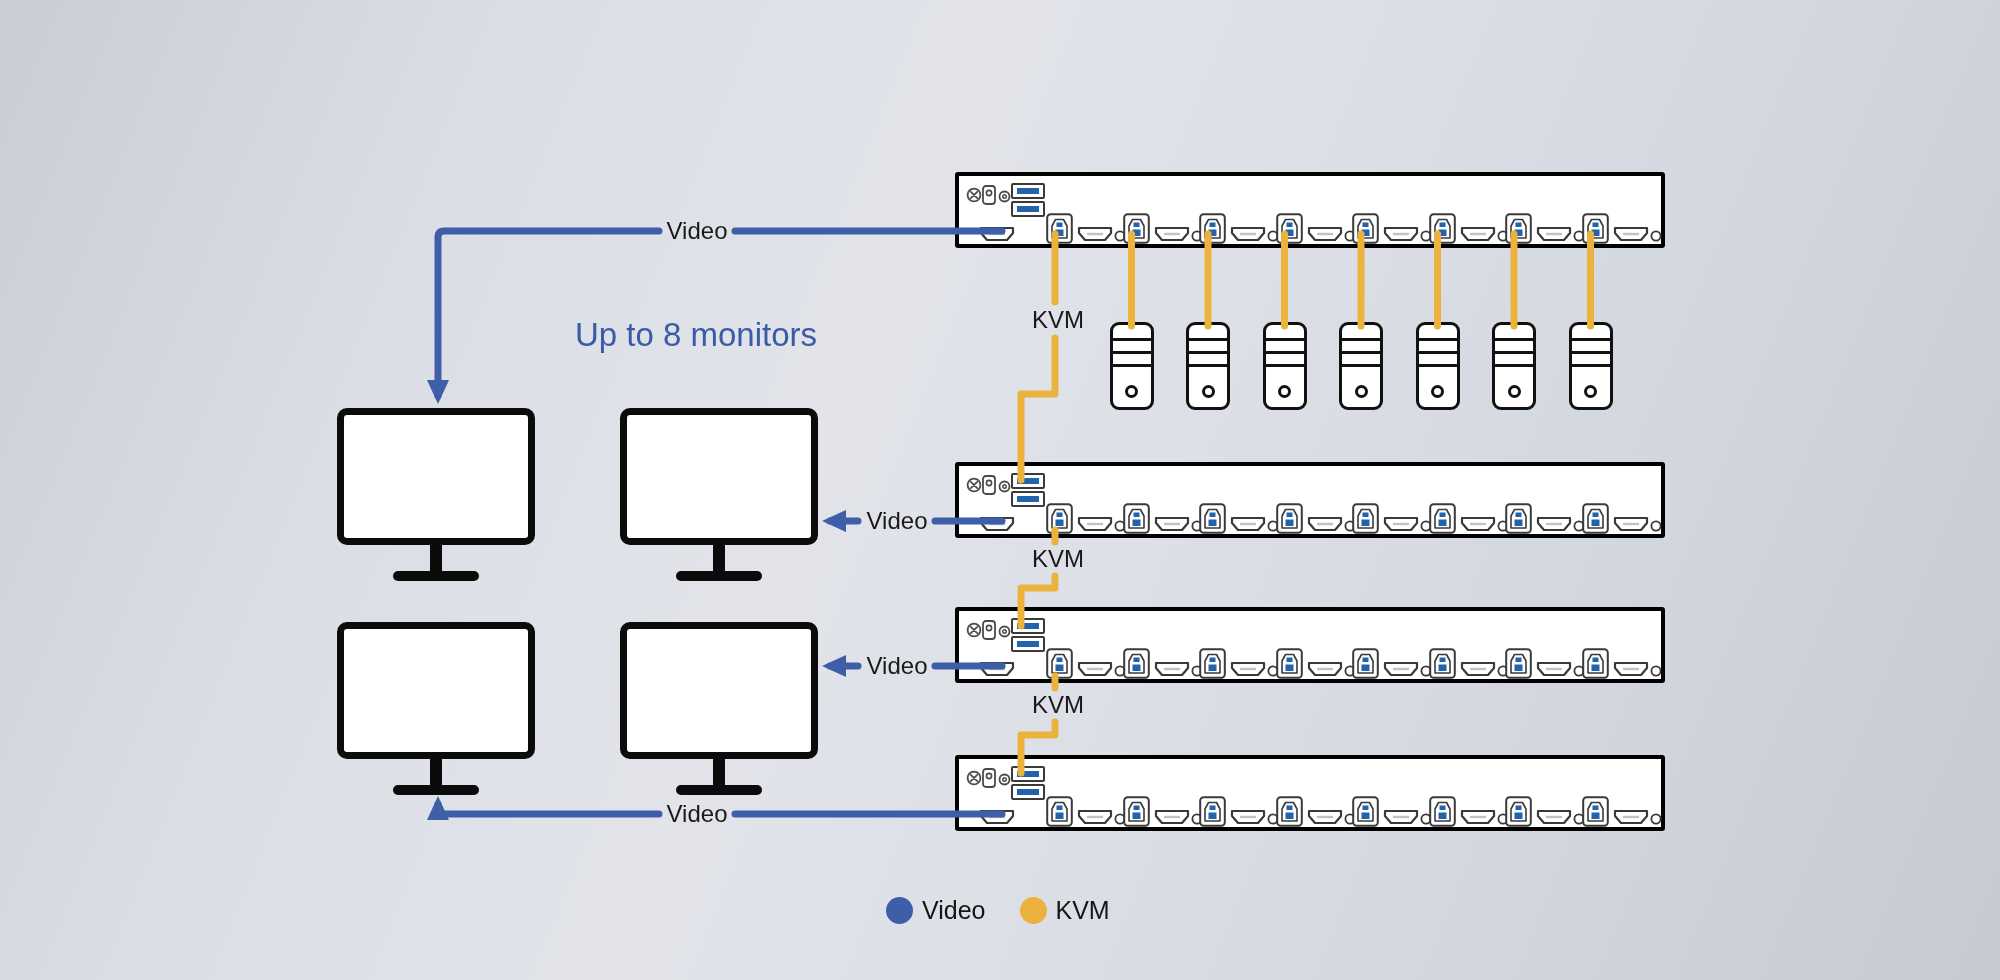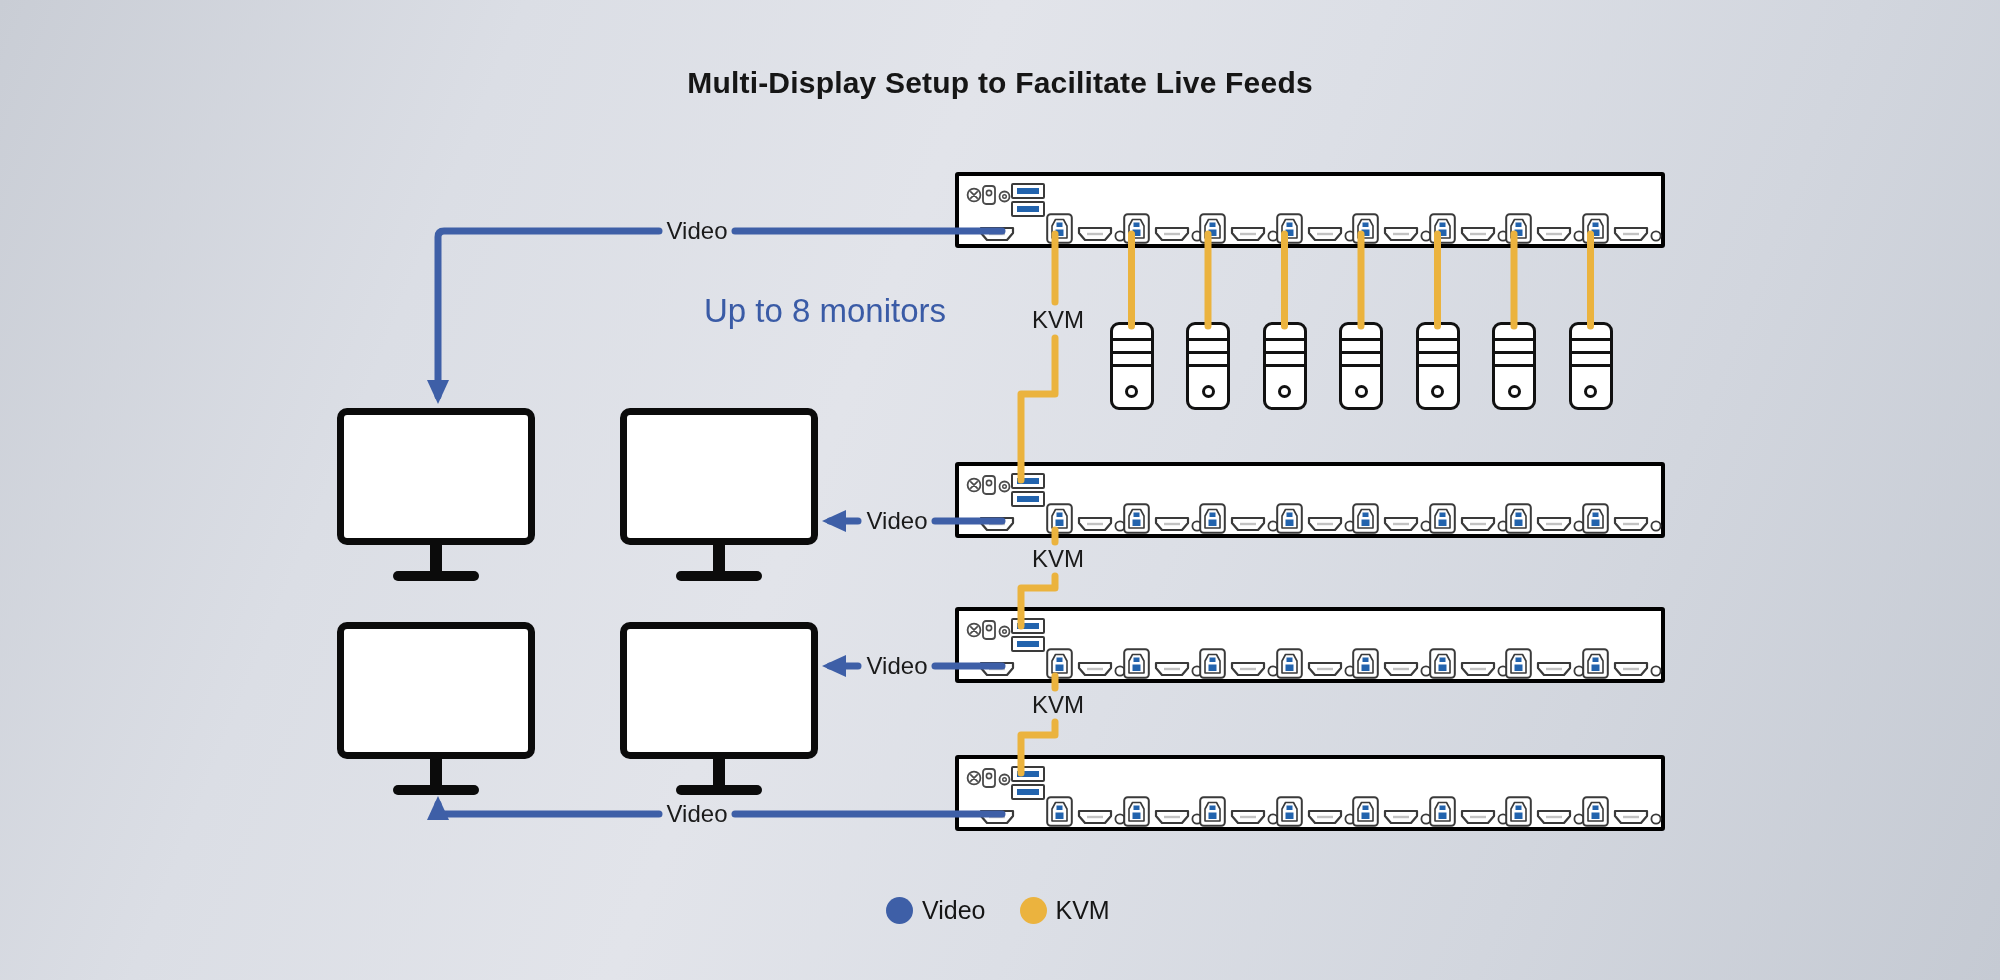--- a/index.html
+++ b/index.html
@@ -3,21 +3,21 @@
 <meta charset="utf-8">
 <style>
   html,body{margin:0;padding:0;background:#c9cdd5;}
   .canvas{
     position:relative;width:2000px;height:980px;overflow:hidden;
     background:linear-gradient(112deg,#c9cdd5 0%,#dbdee5 22%,#e2e4ea 42%,#dcdfe6 58%,#d2d6de 78%,#c5cad3 100%);
     font-family:"Liberation Sans",sans-serif;
   }
   .title{position:absolute;left:0;top:66px;width:100%;text-align:center;
     font-size:30px;font-weight:600;color:#161616;letter-spacing:.2px;}
-  .annotation{position:absolute;left:446px;top:292px;width:500px;text-align:right;
+  .annotation{position:absolute;left:446px;top:316px;width:500px;text-align:center;
     font-size:33px;color:#3a5ba6;}
   
   .switch{position:absolute;left:955px;width:710px;height:76px;background:#fff;
     border:4px solid #000;border-radius:3px;box-sizing:border-box;}
   .s1{top:172px}.s2{top:462px}.s3{top:607px}.s4{top:755px}
   .ic{position:absolute;line-height:0;}
   .dualusb{position:absolute;width:34px;}
   .dualusb .cell{width:34px;height:16px;border:2px solid #3a3a3a;border-radius:2px;background:#fff;
     box-sizing:border-box;margin-bottom:2px;display:flex;align-items:center;justify-content:center;}
   .dualusb .cell i{display:block;width:22px;height:6px;background:#2263ad;}
@@ -42,21 +42,20 @@
   .legend{position:absolute;left:886px;top:896px;display:flex;gap:34px;align-items:center;z-index:6;}
   .legendItem{display:flex;align-items:center;gap:9px;}
   .legendItem .dot{width:27px;height:27px;border-radius:50%;display:inline-block;}
   .legendItem .lab{font-size:25px;color:#151515;}
 </style>
 </head>
 <body>
 
 <div class="canvas">
 
-  <div class="title">Multi-Display Setup to Facilitate Live Feeds</div>
   <div class="annotation">Up to 8 monitors</div>
 
   <div class="switch s1">
       <span class="ic" style="left:7px;top:11px"><svg width="16" height="16" viewBox="0 0 16 16">
           <circle cx="8" cy="8" r="6.4" fill="#fff" stroke="#4a4a4a" stroke-width="1.8"></circle>
           <path d="M4.8,4.8 L11.2,11.2 M11.2,4.8 L4.8,11.2" stroke="#4a4a4a" stroke-width="1.7" stroke-linecap="round"></path>
         </svg></span>
       <span class="ic" style="left:23px;top:9px"><svg width="14" height="20" viewBox="0 0 14 20">
           <rect x="1" y="1" width="12" height="18" rx="3" fill="#fff" stroke="#4a4a4a" stroke-width="1.8"></rect>
           <circle cx="7" cy="8" r="2.6" fill="#fff" stroke="#4a4a4a" stroke-width="1.6"></circle>

